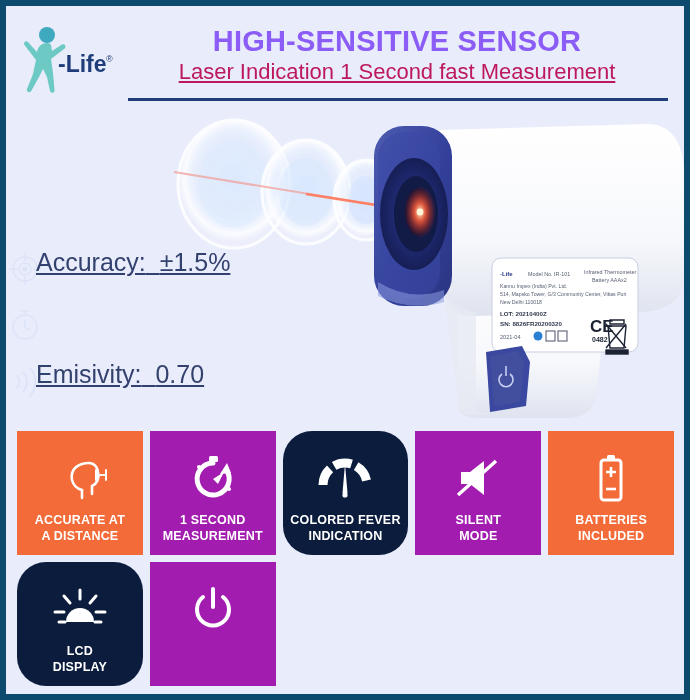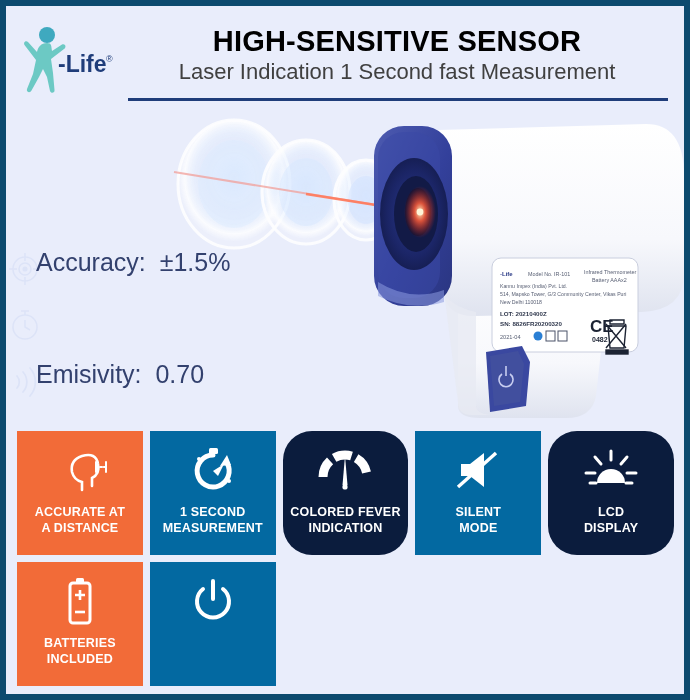--- a/index.html
+++ b/index.html
@@ -20,66 +20,67 @@
     position:absolute;left:0;top:0;width:678px;height:100px;
   }
   .logo{
     position:absolute;left:8px;top:16px;width:100px;height:74px;
   }
   .logo svg{display:block;}
   .title-wrap{
     position:absolute;left:108px;top:20px;width:566px;text-align:center;
   }
   .title{
-    font-size:29px;font-weight:bold;color:#000000;letter-spacing:.2px;
+    font-size:29px;font-weight:bold;color:#8b5cf6;letter-spacing:.2px;
     line-height:1.05;white-space:nowrap;
   }
   .subtitle{
-    font-size:22px;color:#404040;line-height:1.25;margin-top:2px;
+    font-size:22px;color:#be185d;line-height:1.25;margin-top:2px;
     white-space:nowrap;
+    text-decoration:underline;
   }
   .rule{
     position:absolute;left:122px;top:92px;width:540px;height:3px;
     background:#1f3d7a;
   }
 
   
   .scene{position:absolute;left:0;top:100px;width:678px;height:312px;overflow:hidden;}
 
   
   .specs{position:absolute;left:0;top:238px;width:360px;}
   .spec-row{position:relative;height:56px;}
   .spec-wm{
     position:absolute;left:2px;top:8px;width:34px;height:34px;opacity:.55;
   }
   .spec-text{
     position:absolute;left:30px;top:4px;
-    font-size:25px;color:#33416e;white-space:nowrap;
+    font-size:25px;color:#33416e;white-space:nowrap;text-decoration:underline;
   }
   .pm{color:#33416e;}
 
   
   .grid{
     position:absolute;left:11px;top:425px;width:657px;
     display:grid;grid-template-columns:repeat(5,1fr);
     grid-template-rows:124px 124px;gap:7px 7px;
   }
   .tile{
     position:relative;display:flex;flex-direction:column;
     align-items:center;justify-content:flex-start;
-    padding-top:12px;box-sizing:border-box;
+    padding-top:20px;box-sizing:border-box;
   }
   .tile .ico{height:54px;display:flex;align-items:center;justify-content:center;}
   .tile .lbl{
     margin-top:8px;color:#ffffff;text-align:center;
     font-size:12.5px;font-weight:bold;line-height:1.25;letter-spacing:.2px;
     padding:0 4px;
   }
   .t-orange{background:#f26b38;}
-  .t-blue{background:#0369a1;}
+  .t-blue{background:#a21caf;}
   .t-navy{background:#0b1c3d;border-radius:29px;}
 </style>
 </head>
 <body>
 
 <div class="poster">
 
   <div class="header">
 
     <div class="logo">
@@ -298,47 +299,47 @@
         <svg width="54" height="46" viewBox="0 0 54 46" fill="none">
           <path d="M10 17 h9 L33 6 v34 L19 29 h-9 z" fill="#ffffff"></path>
           <line x1="7" y1="40" x2="45" y2="6" stroke="#ffffff" stroke-width="3.4"></line>
         </svg>
       </span>
       <span class="lbl">
         <span>SILENT</span><br><span>MODE</span>
       </span>
     </div>
 
-    <div class="tile t-navy">
-      <span class="ico">
-        <svg width="58" height="46" viewBox="0 0 58 46" fill="none" stroke="#ffffff" stroke-width="3" stroke-linecap="round">
-          <path d="M15 36 a14 14 0 0 1 28 0 z" fill="#ffffff" stroke="none"></path>
-          <path d="M29 4 v9 M13 10 l6 7 M45 10 l-6 7 M4 26 h9 M45 26 h9"></path>
-          <path d="M8 36 h6 M44 36 h6"></path>
-        </svg>
-      </span>
-      <span class="lbl">
-        <span>LCD</span><br><span>DISPLAY</span>
-      </span>
-    </div>
-
     <div class="tile t-orange">
       <span class="ico">
         <svg width="34" height="50" viewBox="0 0 34 50" fill="none" stroke="#ffffff" stroke-width="3">
           <rect x="7" y="7" width="20" height="40" rx="3"></rect>
           <rect x="13" y="2" width="8" height="5" rx="1.5" fill="#ffffff" stroke="none"></rect>
           <path d="M17 14 v10 M12 19 h10" stroke-width="2.6"></path>
           <path d="M12 36 h10" stroke-width="2.6"></path>
         </svg>
       </span>
       <span class="lbl">
         <span>BATTERIES</span><br><span>INCLUDED</span>
       </span>
     </div>
 
+    <div class="tile t-navy">
+      <span class="ico">
+        <svg width="58" height="46" viewBox="0 0 58 46" fill="none" stroke="#ffffff" stroke-width="3" stroke-linecap="round">
+          <path d="M15 36 a14 14 0 0 1 28 0 z" fill="#ffffff" stroke="none"></path>
+          <path d="M29 4 v9 M13 10 l6 7 M45 10 l-6 7 M4 26 h9 M45 26 h9"></path>
+          <path d="M8 36 h6 M44 36 h6"></path>
+        </svg>
+      </span>
+      <span class="lbl">
+        <span>LCD</span><br><span>DISPLAY</span>
+      </span>
+    </div>
+
     <div class="tile t-blue">
       <span class="ico">
         <svg width="48" height="48" viewBox="0 0 48 48" fill="none" stroke="#ffffff" stroke-width="4" stroke-linecap="round">
           <path d="M14 12 a16 16 0 1 0 20 0"></path>
           <line x1="24" y1="4" x2="24" y2="22"></line>
         </svg>
       </span>
     </div>
 
 

